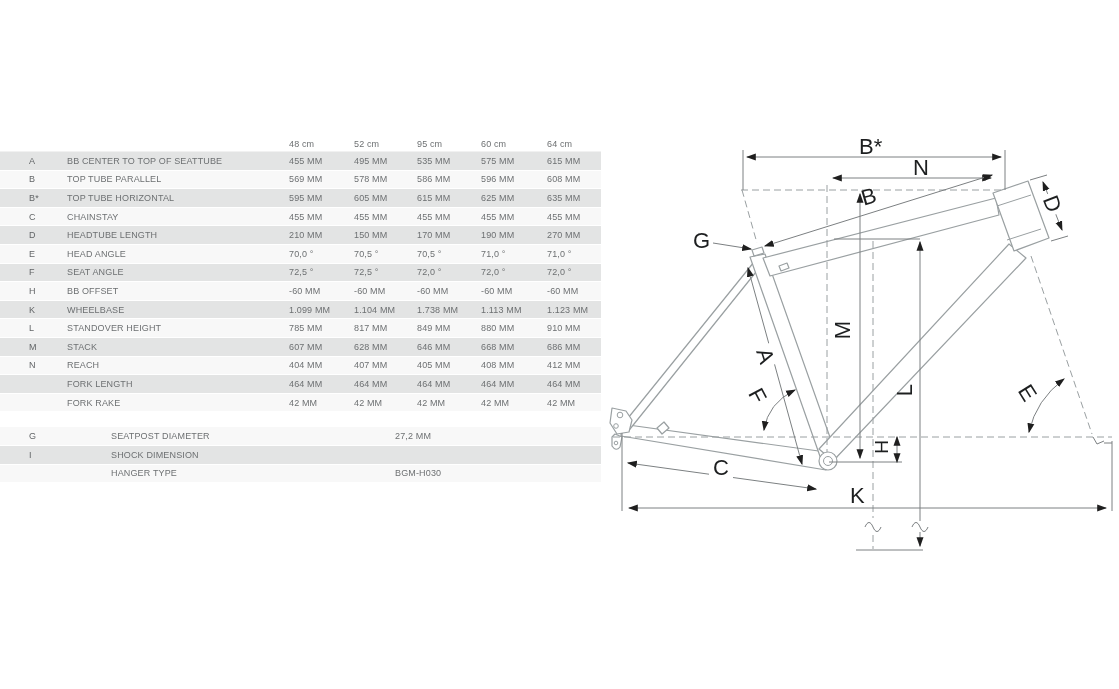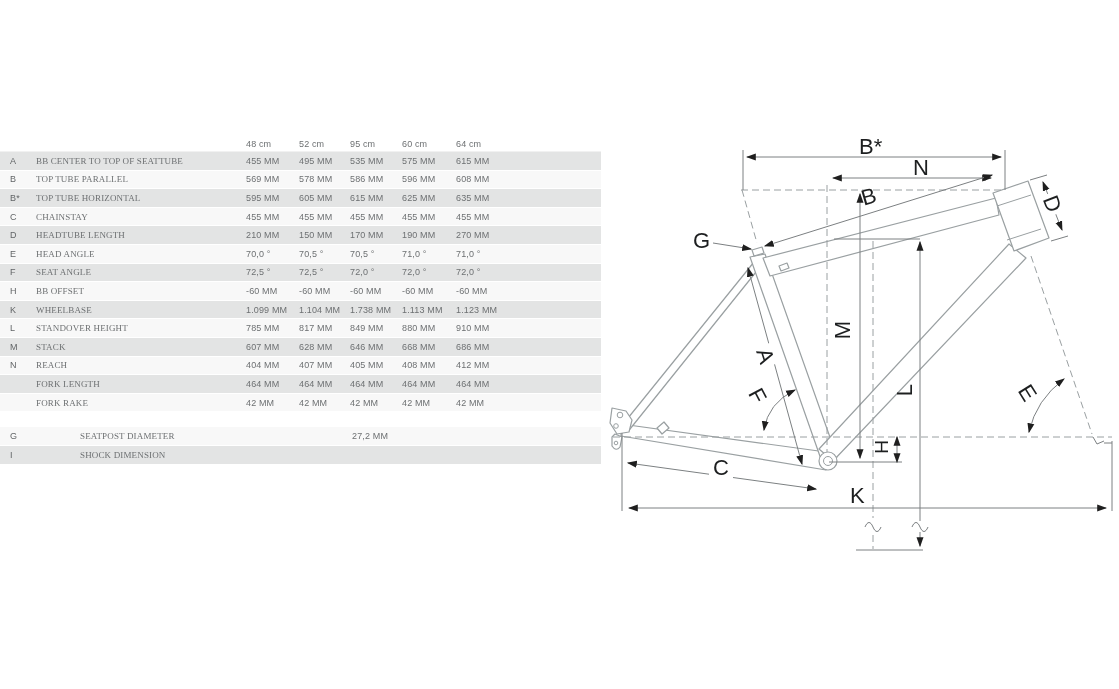--- a/index.html
+++ b/index.html
@@ -2,27 +2,27 @@
 <html><head>
 <meta charset="utf-8">
 <style>
   html,body{margin:0;padding:0;background:#fff;}
   .canvas{position:relative;width:1119px;height:689px;background:#fff;overflow:hidden;
           font-family:"Liberation Sans",sans-serif;}
   
   .geo-table{position:absolute;left:0;top:136px;width:601px;font-size:9px;color:#6d7072;
              letter-spacing:.15px;}
   .tr{display:grid;grid-template-columns:26px 210px 53px 51px 52px 54px 1fr;
-      align-items:center;height:18.6px;padding-left:10px;box-sizing:border-box;
-      border-bottom:1px solid #fff;}
+      align-items:center;height:18.6px;padding-left:29px;box-sizing:border-box;
+      border-bottom:1px solid #fff;gap:12px;}
   .tr.th{height:16px;background:#fff;border-bottom:1px solid #f1f1f1;}
   .tr.s{background:#e3e4e4;}
   .tr.l{background:#f8f8f8;}
   .cl{color:#626567;}
-  .cb{color:#6d7072;font-family:Liberation Serif, serif;}
+  .cb{color:#6d7072;}
   .cv{color:#6d7072;}
   .spec{margin-top:15px;}
   .spec .tr{grid-template-columns:70px 272px 1fr;}
   
   .diagram{position:absolute;left:600px;top:120px;}
   .frame-line{fill:#ffffff;stroke:#9aa0a2;stroke-width:1.2;stroke-linejoin:round;}
   .thin{fill:none;stroke:#9aa0a2;stroke-width:1;}
   .dash{fill:none;stroke:#9aa0a2;stroke-width:1;stroke-dasharray:7 4;}
   .dim{fill:none;stroke:#7c8082;stroke-width:1;}
   .dlabel{fill:#1d1f20;font-family:"Liberation Sans",sans-serif;font-size:22px;}
@@ -175,20 +175,25 @@
     <div class="spec">
       <div class="tr l">
         <span class="cl">G</span>
         <span class="cb">SEATPOST DIAMETER</span>
         <span class="cv">27,2 MM</span>
       </div>
       <div class="tr s">
         <span class="cl">I</span>
         <span class="cb">SHOCK DIMENSION</span>
         <span class="cv"></span>
+      </div>
+      <div class="tr l">
+        <span class="cl"></span>
+        <span class="cb">HANGER TYPE</span>
+        <span class="cv">BGM-H030</span>
       </div>
     </div>
   </div>
 
   <svg class="diagram" width="519" height="460" viewBox="600 120 519 460" xmlns="http://www.w3.org/2000/svg">
     <defs>
       <marker id="ar" viewBox="0 0 10 9" refX="8.8" refY="4.5" markerWidth="10" markerHeight="9" orient="auto-start-reverse">
         <path d="M0,1 L10,4.5 L0,8 Z" fill="#1f1f1f"></path>
       </marker>
     </defs>

